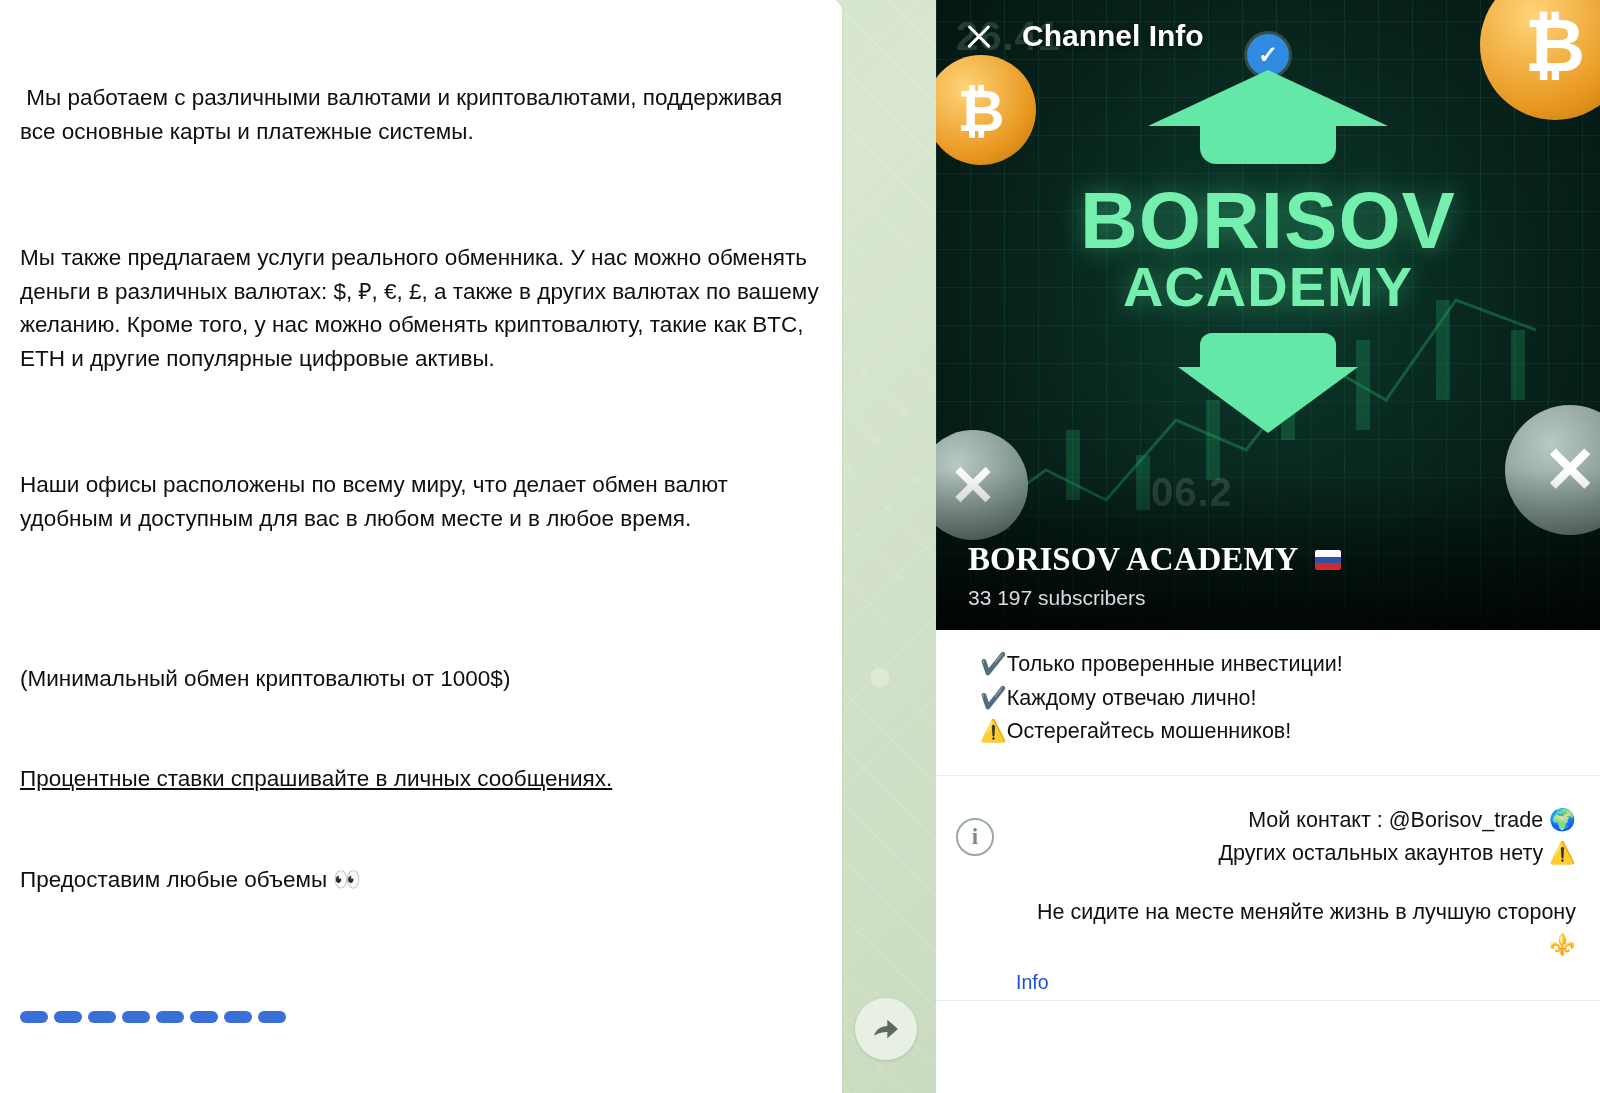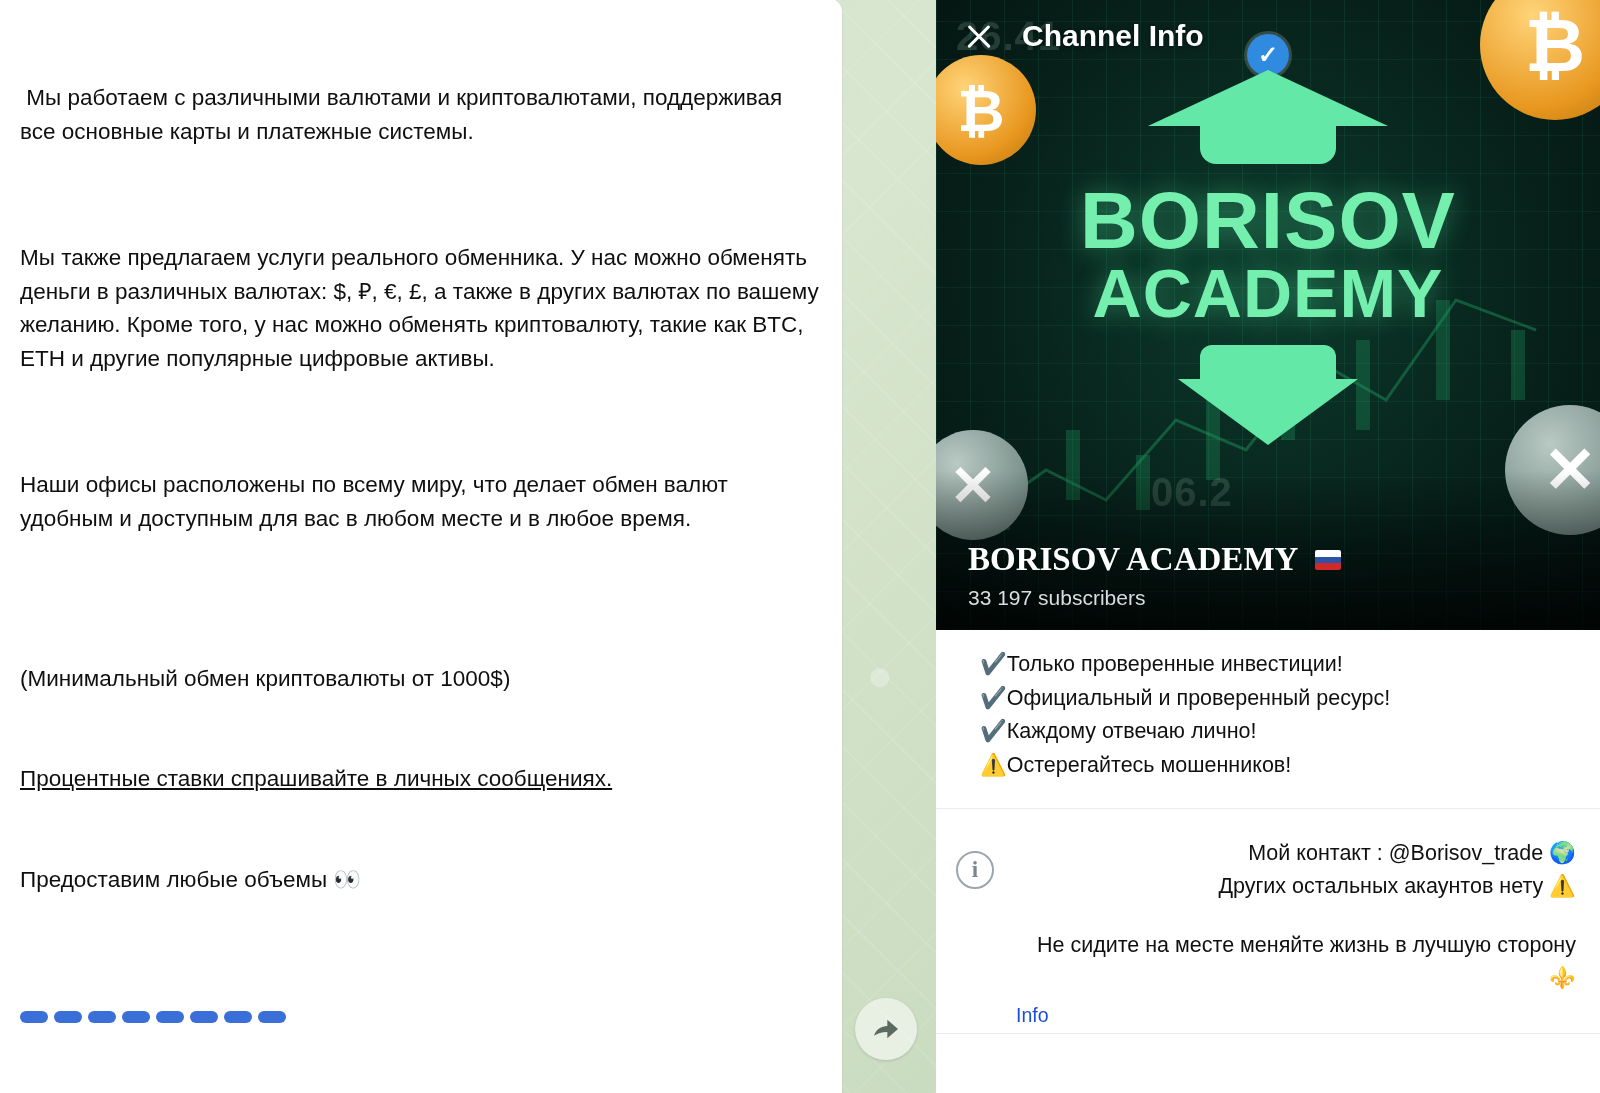--- a/index.html
+++ b/index.html
@@ -166,21 +166,21 @@
     margin-top: 20px;
     font-family: "Liberation Sans", sans-serif;
     font-weight: bold;
     font-size: 80px;
     line-height: .98;
     color: #74efae;
     letter-spacing: 1px;
     text-shadow: 0 0 26px rgba(80,230,160,.45);
     text-align: center;
   }
-  .logo-title .l2 { font-size: 68px; display: block; }
+  .logo-title .l2 { font-size: 56px; display: block; }
   .arrow-down {
     margin-top: 18px; position: relative; width: 180px; height: 110px;
   }
   .arrow-bar {
     position: absolute; left: 22px; top: 0; width: 136px; height: 34px;
     background: #63e8a8; border-radius: 12px 12px 0 0;
   }
   .arrow-tri {
     position: absolute; left: 0; top: 34px;
     width: 0; height: 0;
@@ -365,21 +365,20 @@
 
       <div class="topbar">
         <div class="close-x"></div>
         <div class="topbar-title">Channel Info</div>
       </div>
     </div>
 
     <div class="info-body">
       <div class="bullets">
         <div>✔️Только проверенные инвестиции!</div>
-        <div>✔️Официальный и проверенный  ресурс!</div>
         <div>✔️Каждому отвечаю лично!</div>
         <div>⚠️Остерегайтесь мошенников!</div>
       </div>
 
       <div class="info-row">
         <div class="info-icon">i</div>
         <div class="info-texts">
           <p>Мой контакт : @Borisov_trade 🌍</p>
           <p style="margin-top:-26px">Других остальных  акаунтов нету ⚠️</p>
           <p>Не сидите на месте меняйте жизнь в лучшую сторону ⚜️</p>

